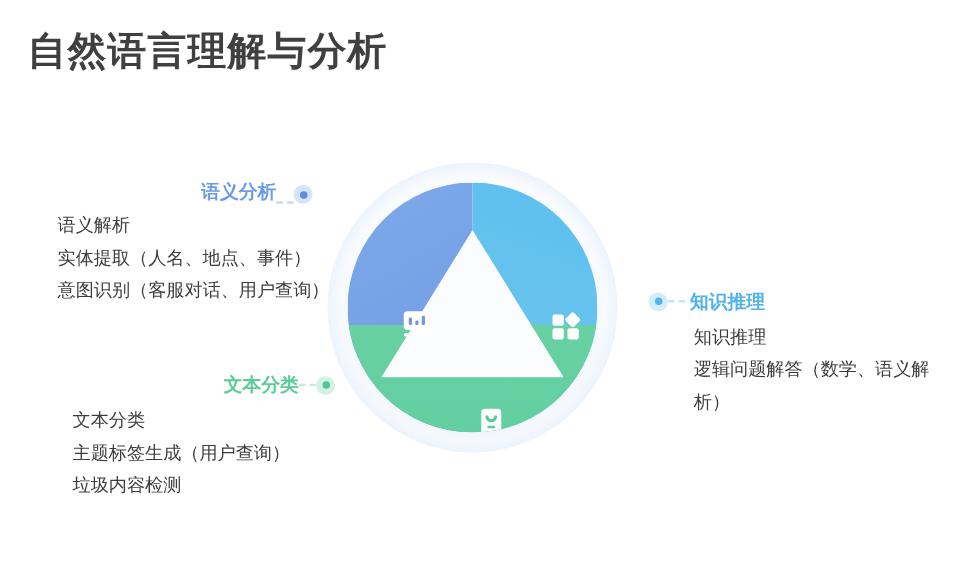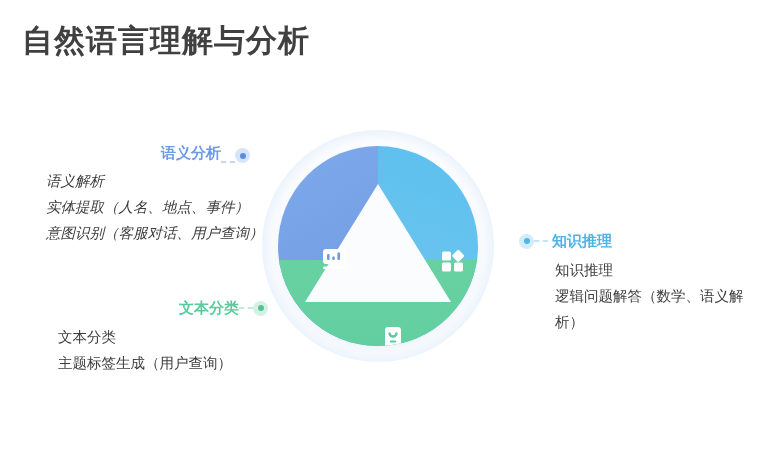--- a/index.html
+++ b/index.html
@@ -153,21 +153,21 @@
 
   
   #block-semantic { left: 46px; top: 141px; }
   #block-semantic .head-row {
     display: flex;
     align-items: flex-end;
     justify-content: flex-end;
     width: 204px;
     height: 22px;
   }
-  #block-semantic .block-list { margin-top: 5px; font-style: italic; }
+  #block-semantic .block-list { margin-top: 5px; }
 
   
   #block-classification { left: 58px; top: 297px; }
   #block-classification .head-row {
     display: flex;
     align-items: center;
     justify-content: flex-end;
     width: 210px;
     height: 22px;
   }
@@ -245,20 +245,21 @@
 
 <div class="block" id="block-classification">
   <div class="head-row">
     <span class="block-head head-green">文本分类</span>
     <span class="dash dash-green"></span>
     <span class="dot dot-green"></span>
   </div>
   <ul class="block-list">
     <li>文本分类</li>
     <li>主题标签生成（用户查询）</li>
+    <li>垃圾内容检测</li>
   </ul>
 </div>
 
 <div class="block" id="block-knowledge">
   <div class="head-row">
     <span class="dot dot-cyan"></span>
     <span class="dash dash-cyan"></span>
     <span class="block-head head-cyan">知识推理</span>
   </div>
   <ul class="block-list">

